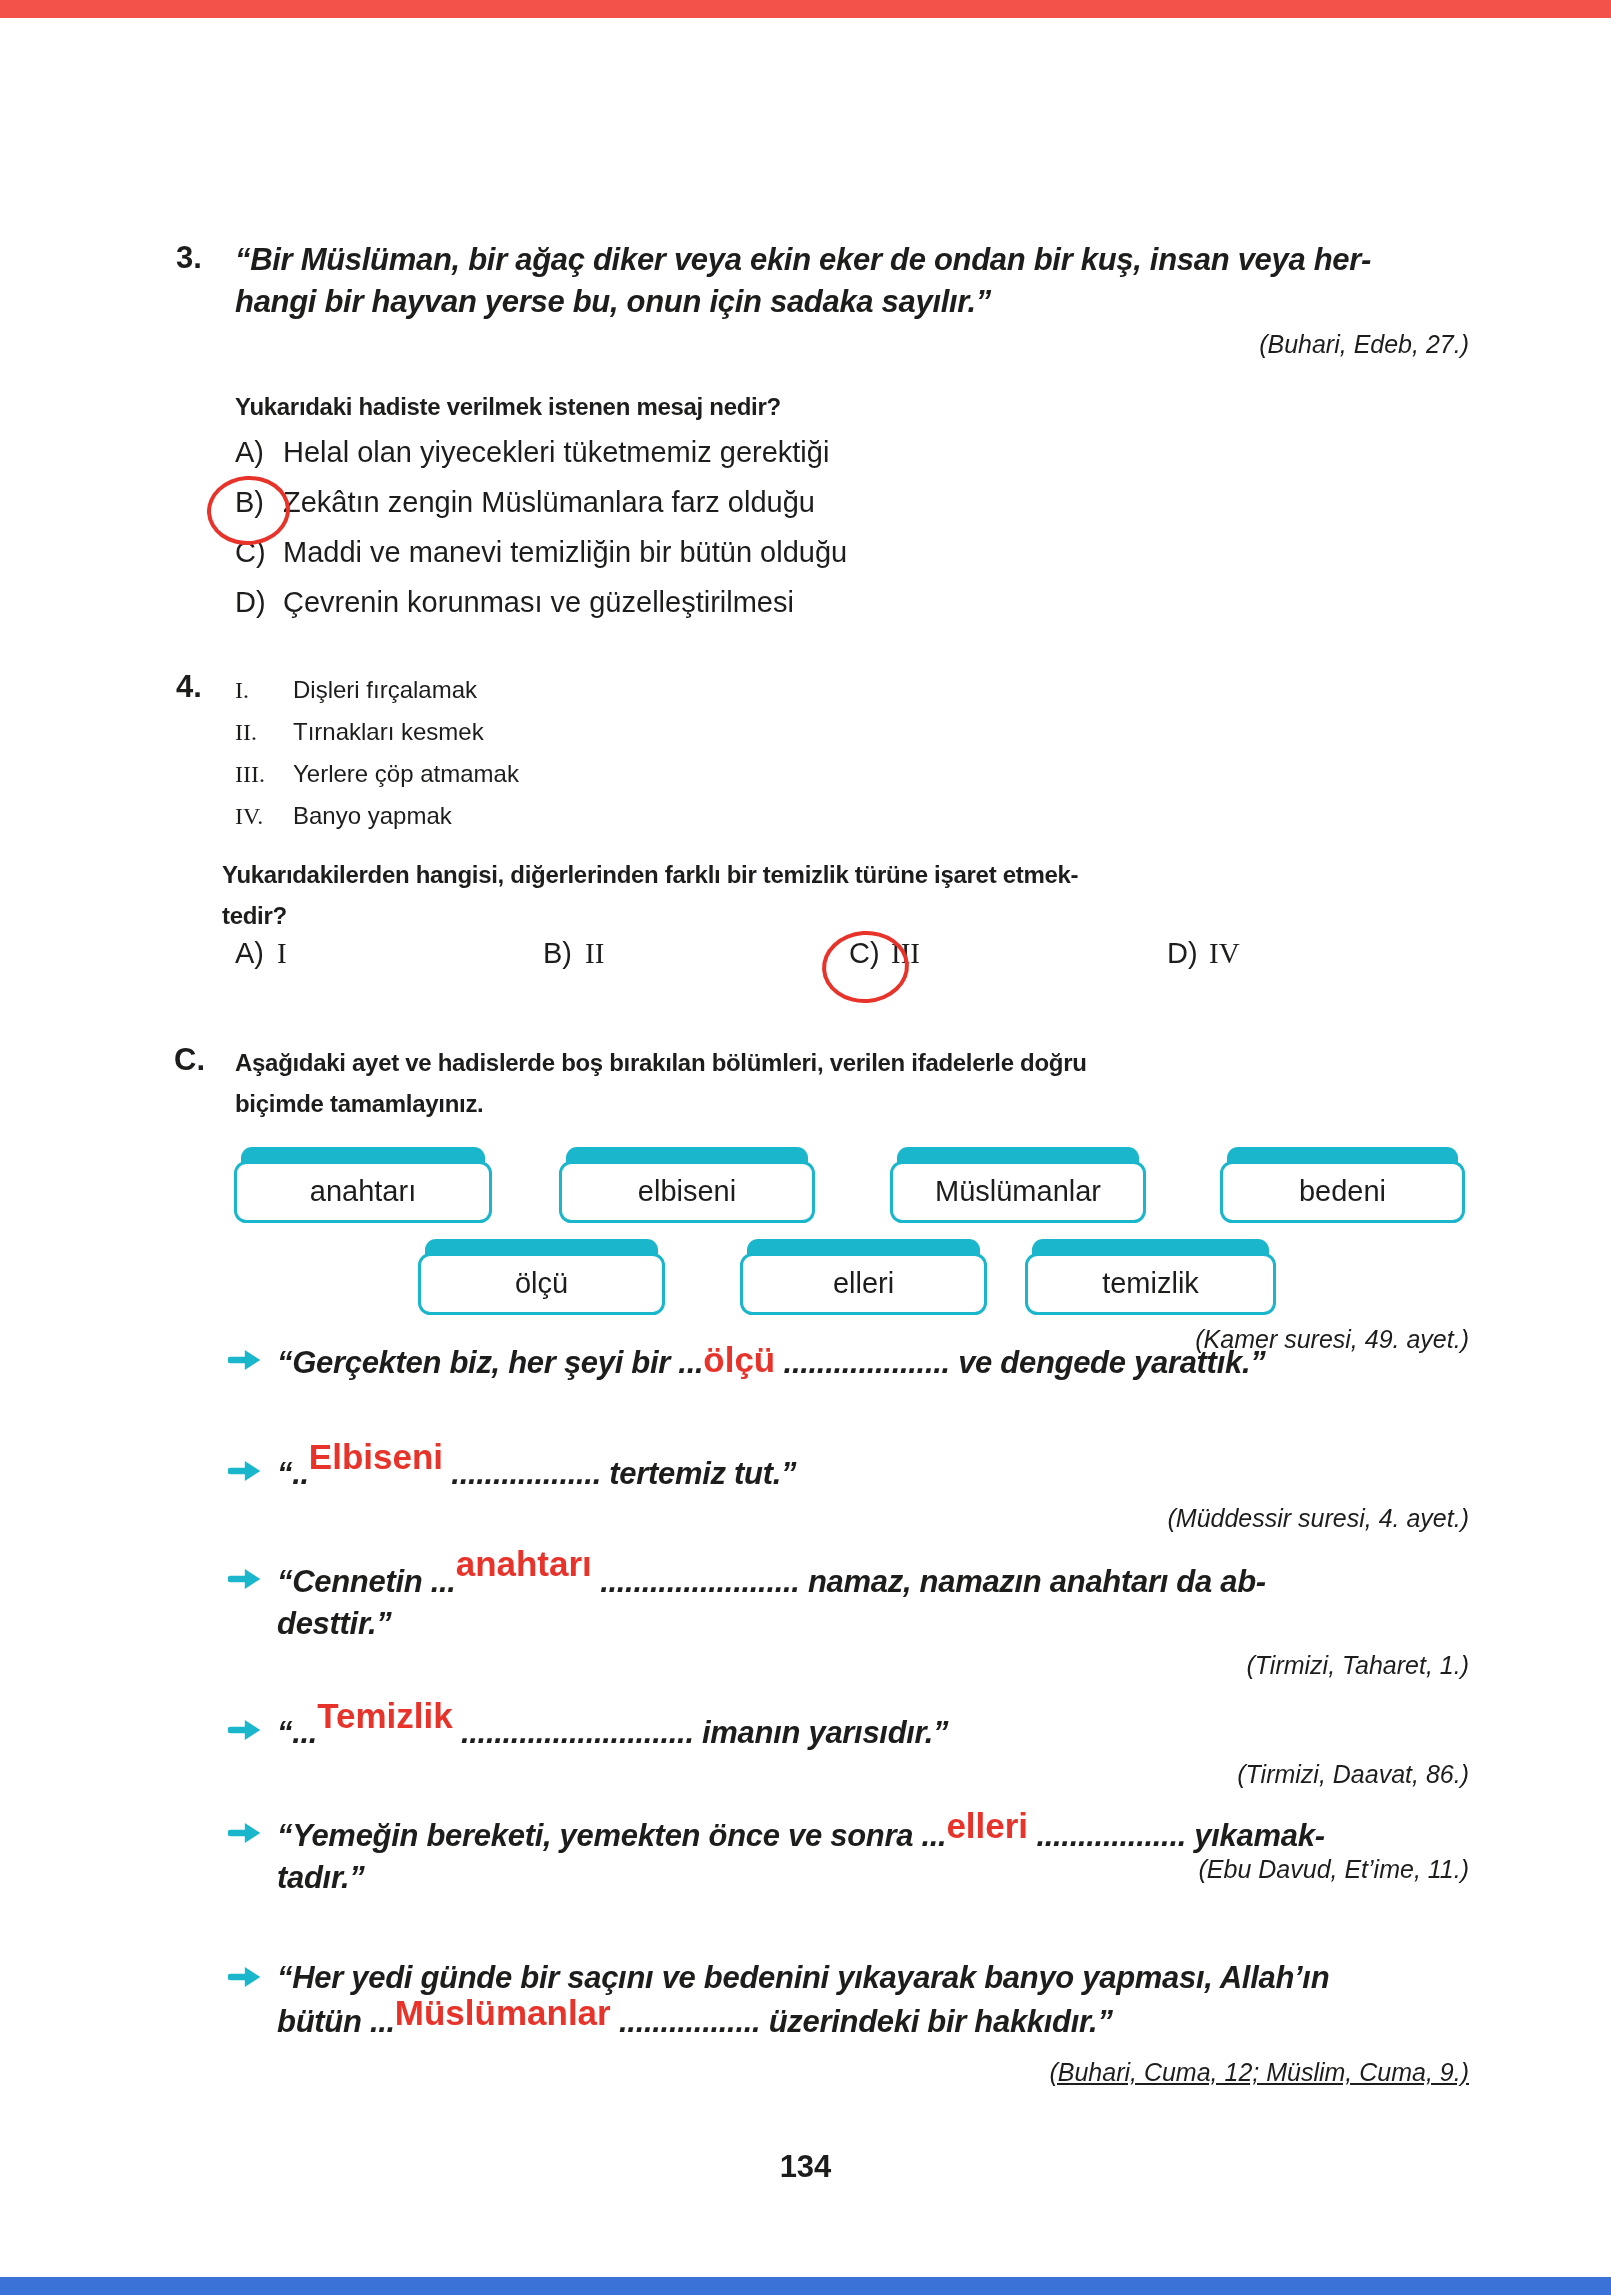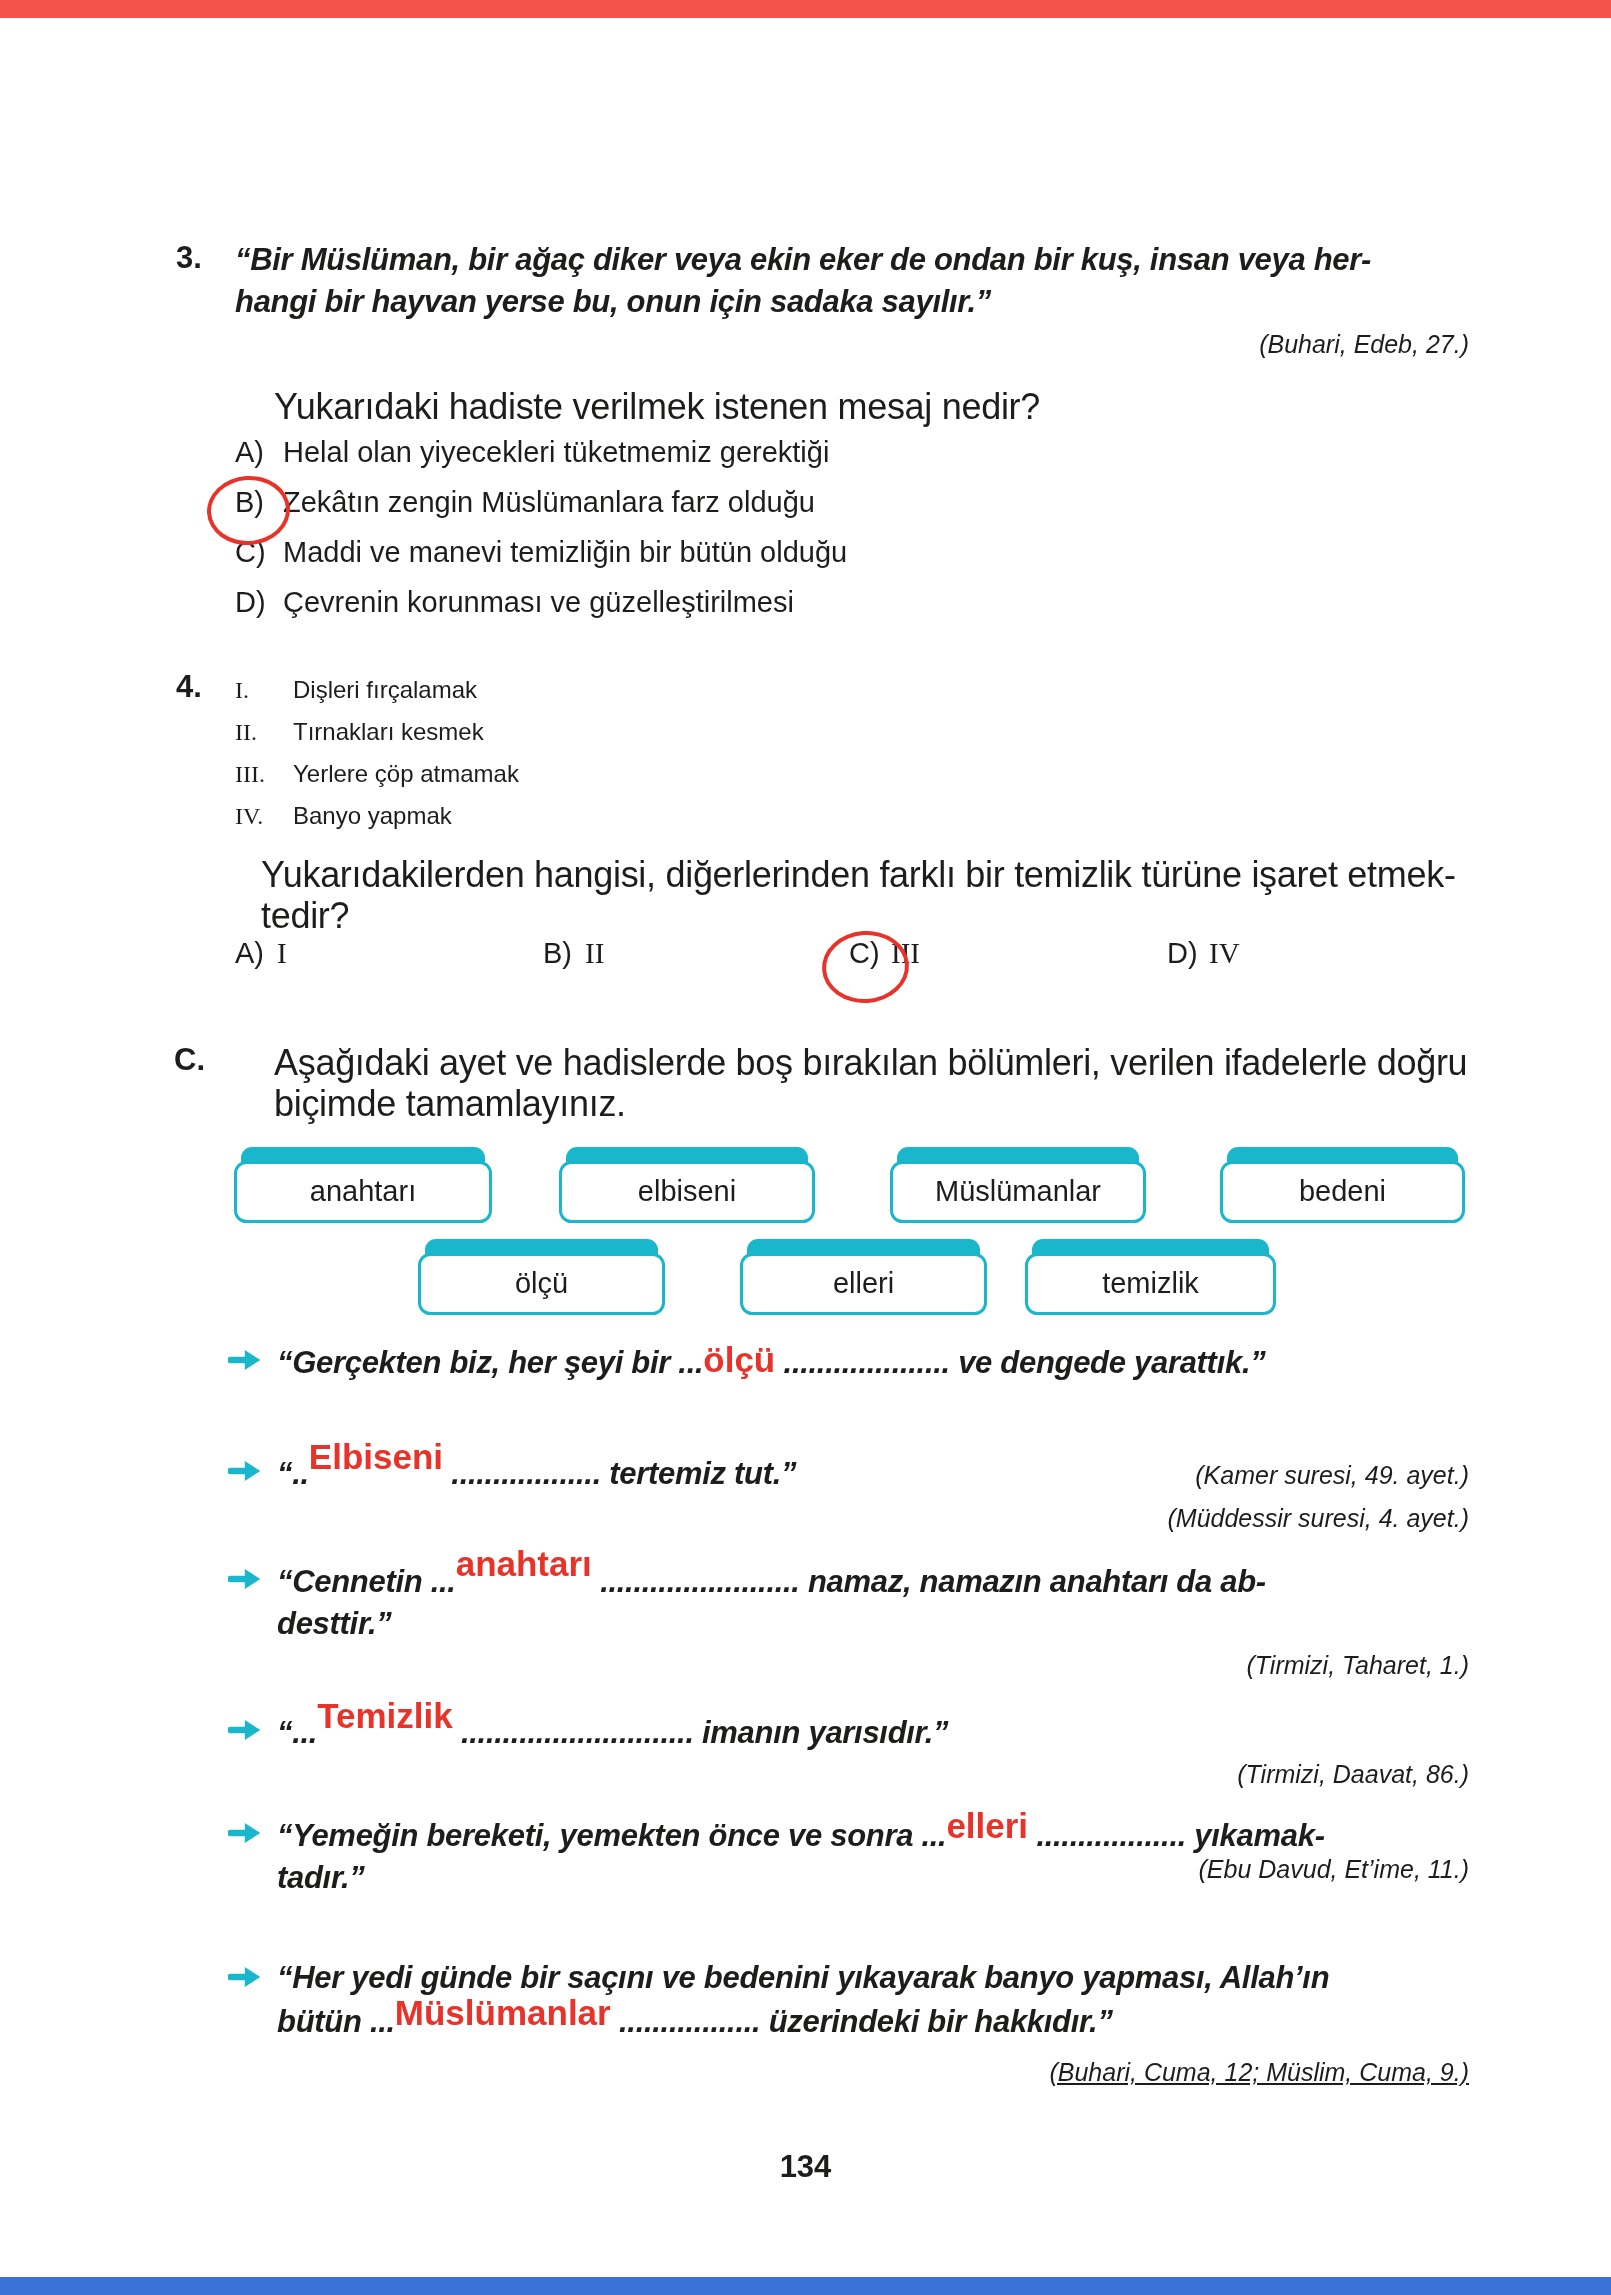--- a/index.html
+++ b/index.html
@@ -9,21 +9,21 @@
   .accent-bar{position:absolute;left:0;width:1611px;height:17.7px;}
   .accent-top{top:0;background:#f2524a;}
   .accent-bottom{bottom:0;background:#3a72d8;}
 
   .abs{position:absolute;}
 
   .qnum{font-weight:700;font-size:31px;}
   .quote{font-weight:700;font-style:italic;font-size:31px;line-height:42px;letter-spacing:-0.3px;}
   .citation{position:absolute;right:142px;font-style:italic;font-size:25px;color:#1d1d1b;
             text-align:right;white-space:nowrap;}
-  .boldq{font-weight:400;font-size:36px;line-height:41px;letter-spacing:-0.3px;margin-left:39px;}
+  .boldq{font-weight:700;font-size:24px;line-height:41px;letter-spacing:-0.3px;}
 
   .optlist{font-size:29px;line-height:50px;}
   .optletter{display:inline-block;width:48px;}
 
   .itemlist{font-size:24px;line-height:42px;}
   .roman{font-family:"Liberation Serif",serif;}
   .romancol{display:inline-block;width:58px;}
 
   .optrow-item{position:absolute;top:0;font-size:29px;white-space:nowrap;}
   .optrow-item .optletter{width:42px;}
@@ -160,21 +160,21 @@
     <span class="arrow">
       <svg width="35" height="26" viewBox="0 0 52 38">
           <path d="M4 19 H28" stroke="#1ab6cc" stroke-width="10" stroke-linecap="round" fill="none"></path>
           <path d="M25 4 L48 19 L25 34 Z" fill="#1ab6cc"></path>
         </svg>
     </span>
     <div class="qtext quote">
       <div class="qline"><span>“Gerçekten biz, her şeyi bir ...</span><span class="ans" style="top:-1.4px;">ölçü</span><span> .................... ve dengede yarattık.”</span></div>
     </div>
   </div>
-  <div class="citation" style="top:1461px;">(Kamer suresi, 49. ayet.)</div>
+  <div class="citation" style="top:1325px;">(Kamer suresi, 49. ayet.)</div>
 
   <div class="fill-item" style="top:1451px;">
     <span class="arrow">
       <svg width="35" height="26" viewBox="0 0 52 38">
           <path d="M4 19 H28" stroke="#1ab6cc" stroke-width="10" stroke-linecap="round" fill="none"></path>
           <path d="M25 4 L48 19 L25 34 Z" fill="#1ab6cc"></path>
         </svg>
     </span>
     <div class="qtext quote">
       <div class="qline"><span>“..</span><span class="ans" style="top:-15px;">Elbiseni</span><span> .................. tertemiz tut.”</span></div>

